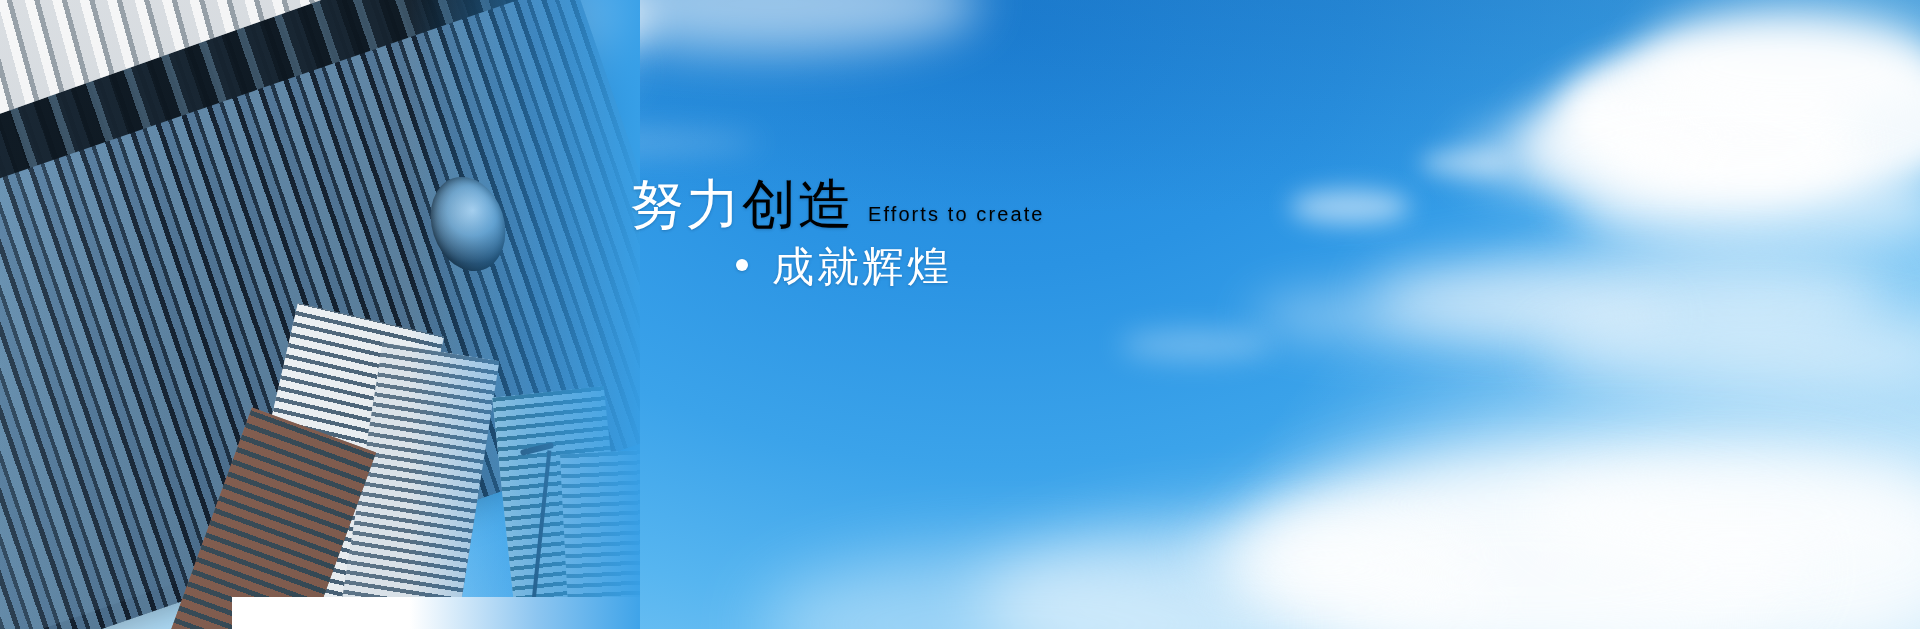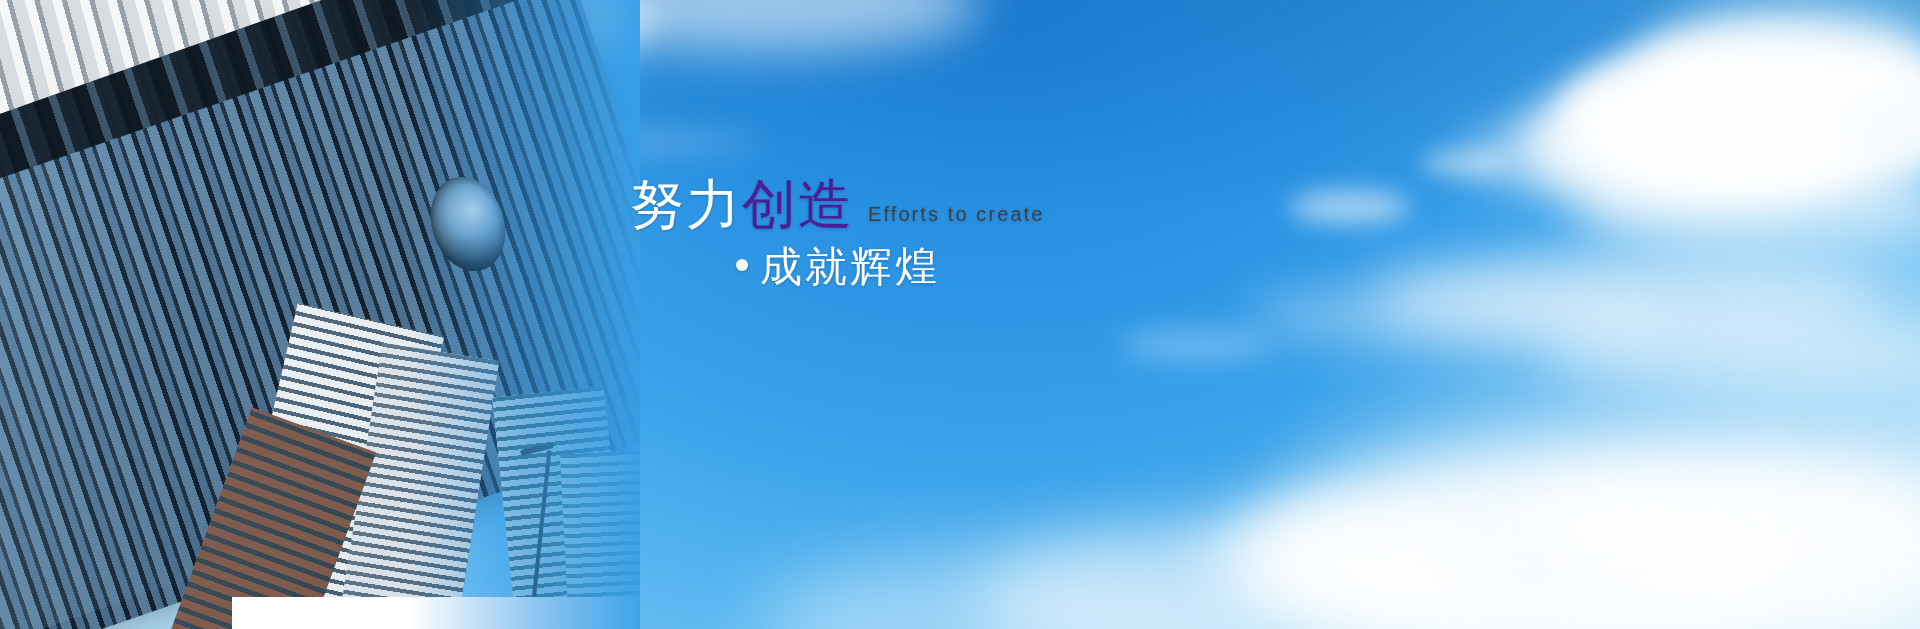--- a/index.html
+++ b/index.html
@@ -228,41 +228,41 @@
     white-space:nowrap;
   }
   .cn-main{
     font-size:54px;
     line-height:1.04;
     font-weight:400;
     letter-spacing:2px;
     color:#ffffff;
     text-shadow:0 1px 3px rgba(0,40,80,.28);
   }
-  .cn-main .gold{color:#4c1d95;}
+  .cn-main .gold{color:#000000;}
   .en-stack{
     display:flex;
     flex-direction:column;
     justify-content:flex-end;
     padding-bottom:4px;
   }
   .en{
     font-size:20px;
     line-height:1.42;
     letter-spacing:2.1px;
-    color:#404040;
+    color:#000000;
     font-weight:400;
     text-shadow:0 1px 3px rgba(0,40,80,.25);
   }
   .line-2{
     margin-top:12px;
     padding-left:106px;
     display:flex;
     align-items:center;
-    gap:12px;
+    gap:24px;
     white-space:nowrap;
   }
   .bullet{
     width:12px;height:12px;border-radius:50%;
     background:#ffffff;
     display:inline-block;
     flex:none;
     margin-bottom:4px;
     box-shadow:0 1px 3px rgba(0,40,80,.25);
   }

